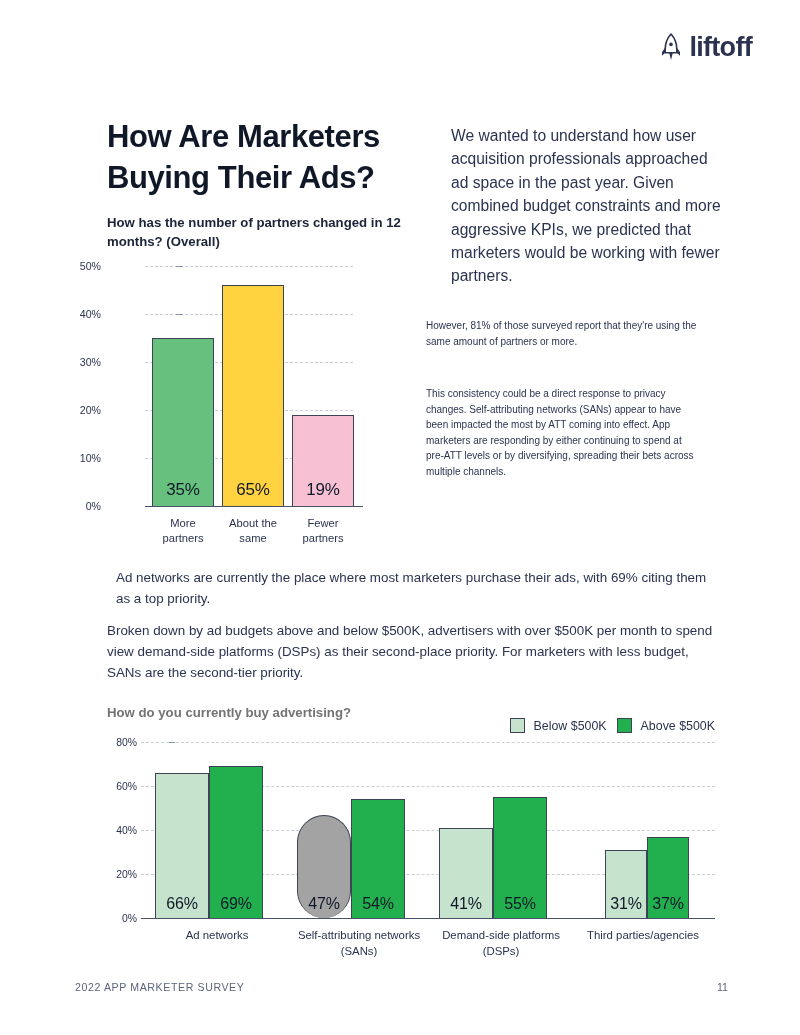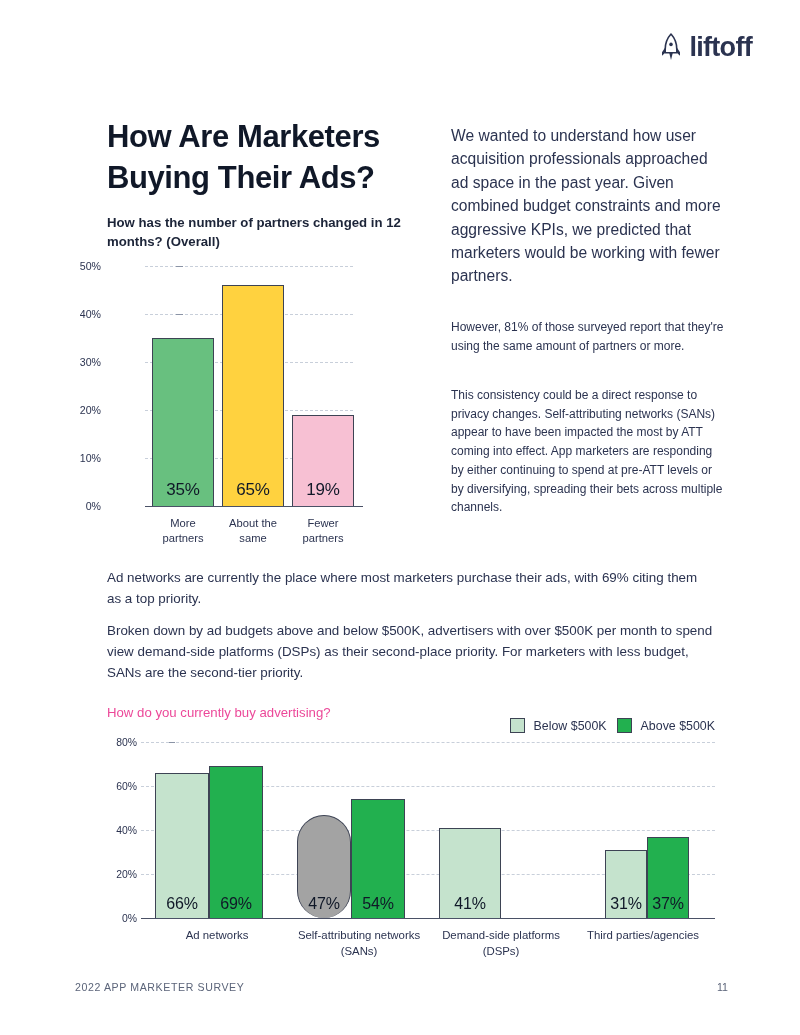--- a/index.html
+++ b/index.html
@@ -67,39 +67,39 @@
     position: absolute;
     left: 451px;
     top: 124px;
     width: 275px;
     font-size: 15.6px;
     line-height: 1.50;
     color: #2b3350;
   }
   .rside-p {
     position: absolute;
-    left: 451px;
+    left: 426px;
     width: 276px;
-    font-size: 12px;
+    font-size: 10px;
     line-height: 1.56;
     color: #2b3350;
   }
   .rside-p.p1 { top: 318px; }
   .rside-p.p2 { top: 386px; }
 
   
   .body-p {
     position: absolute;
     left: 107px;
     width: 608px;
     font-size: 13.4px;
     line-height: 1.55;
     color: #2b3350;
   }
-  .body-p.b1 { top: 568px; }
+  .body-p.b1 { top: 568px; margin-left: 9px; }
   .body-p.b2 { top: 621px; }
 
   
   .chart1 {
     position: absolute;
     left: 107px;
     top: 258px;
     width: 290px;
     height: 296px;
   }
@@ -180,22 +180,22 @@
     color: #2b3350;
   }
   .c1-xlabel:last-child { margin-right: 0; }
 
   
   .chart2-title {
     position: absolute;
     left: 107px;
     top: 705px;
     font-size: 13.2px;
-    font-weight: normal;
-    color: #ec4899;
+    font-weight: bold;
+    color: #737373;
   }
   .legend {
     position: absolute;
     right: 85px;
     top: 718px;
     display: flex;
     align-items: center;
     gap: 10px;
   }
   .legend-item { display: flex; align-items: center; gap: 9px; }
@@ -432,20 +432,23 @@
         </div>
         <div class="bar2" style="height:119px; background:#22b04f;">
           <span class="bar2-val">54%</span>
         </div>
       </div>
 
       <div class="c2-group" style="left:298px">
         <div class="bar2" style="height:90px;  background:#c5e3cd;">
           <span class="bar2-val">41%</span>
         </div>
+        <div class="bar2" style="height:121px; background:#22b04f;">
+          <span class="bar2-val">55%</span>
+        </div>
       </div>
 
       <div class="c2-group" style="left:440px">
         <div class="bar2" style="height:68px; background:#c5e3cd;margin-left:24px;">
           <span class="bar2-val">31%</span>
         </div>
         <div class="bar2" style="height:81px; background:#22b04f;">
           <span class="bar2-val">37%</span>
         </div>
       </div>

